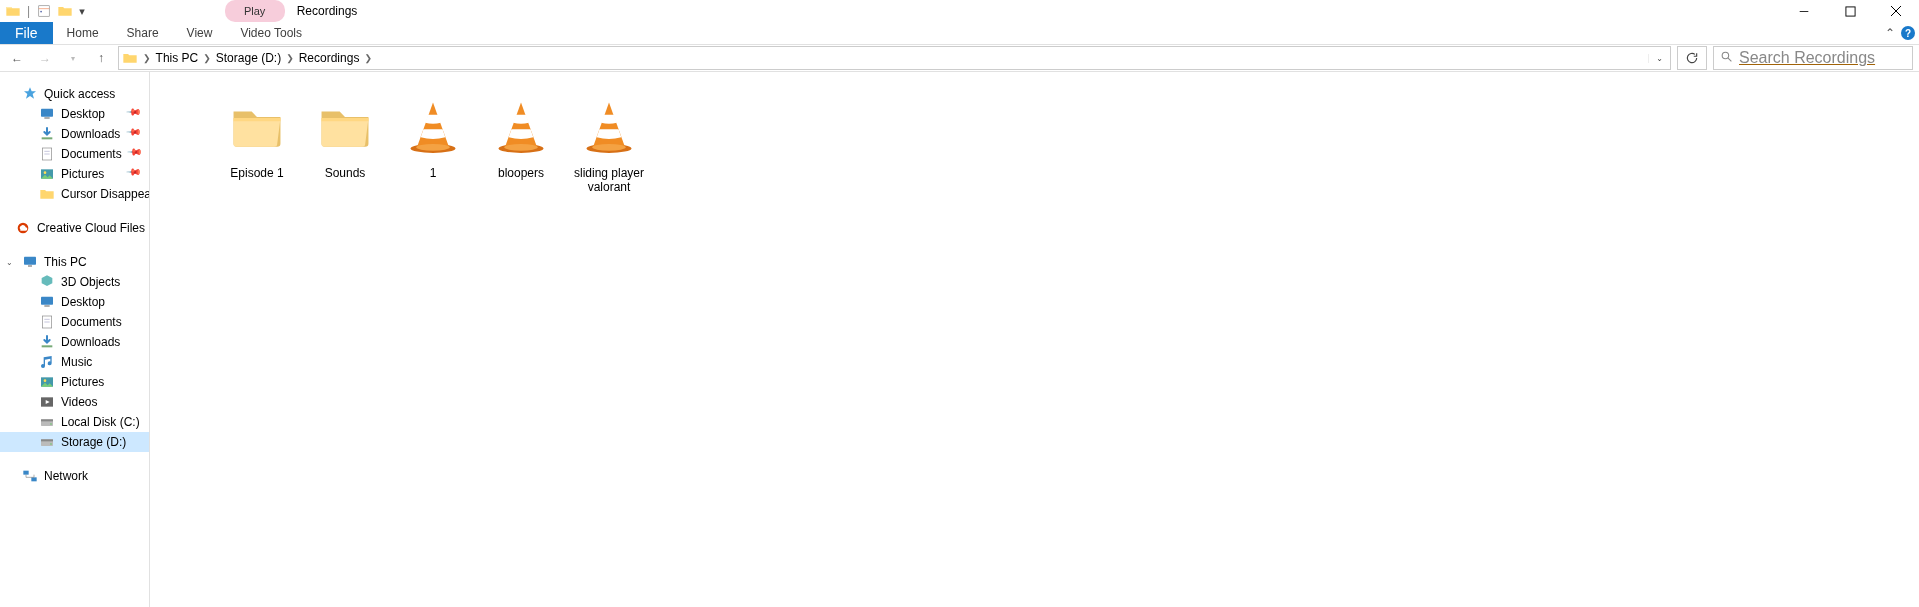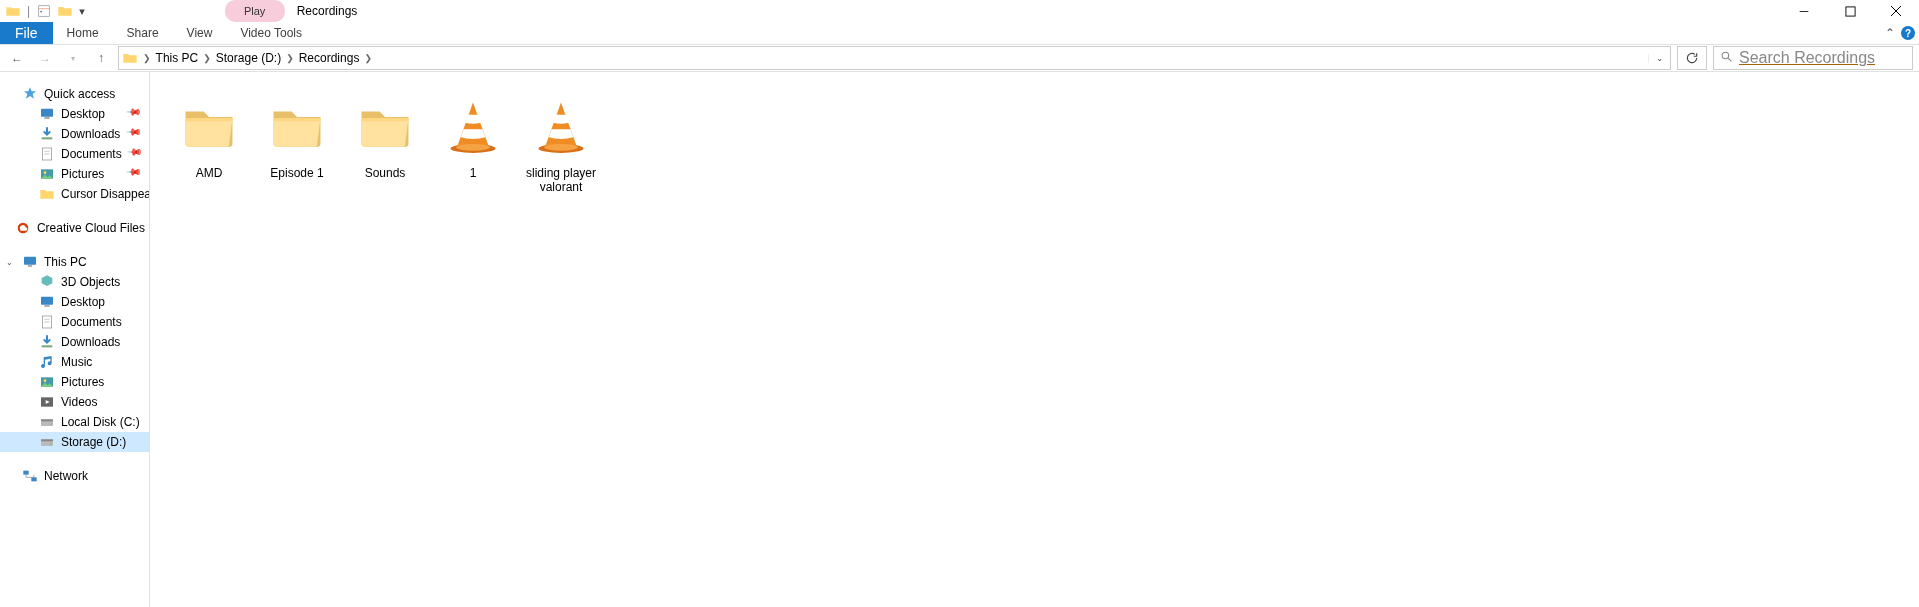--- a/index.html
+++ b/index.html
@@ -34,21 +34,21 @@
 .crumb-sep { padding: 0 2px; color: #666; font-size: 9px; }
 .addr-right { margin-left: auto; display: flex; }
 .addr-btn { width: 22px; display: flex; align-items: center; justify-content: center; color: #444; border-left: 1px solid #eee; height: 100%;}
 .refresh { width: 30px; display: flex; align-items: center; justify-content: center; border: 1px solid #ccc; height: 24px; }
 .search { width: 200px; border: 1px solid #ccc; height: 24px; display: flex; align-items: center; padding-left: 6px; color: #777; }
 .search input { border: none; outline: none; font-size: 16px; width: 100%; color: #a16207; text-decoration: underline; }
 .search input::placeholder { color: #888; }
 .search-ic { margin-right: 6px; color: #999; }
 
 
-.main { display: flex; height: calc(607px - 22px - 23px - 27px); }
+.main { display: flex; height: calc(607px - 22px - 23px - 27px); gap: 48px; }
 .sidebar { width: 150px; border-right: 1px solid #e1e1e1; padding-top: 12px; overflow: hidden; }
 .side-group { margin-bottom: 14px; }
 .side-item { display: flex; align-items: center; gap: 6px; padding: 2px 4px 2px 16px; white-space: nowrap; overflow: hidden; text-overflow: ellipsis; height: 20px; font-size: 12px; }
 .side-item.root .caret { color: #555; margin-left: -10px; width: 10px; font-size: 8px; }
 .side-item.child { padding-left: 39px; }
 .side-item.selected { background: #cde8ff; }
 .side-item .pin { margin-left: auto; color: #888; transform: rotate(45deg); font-size: 10px; padding-right: 6px; }
 .side-icon { width: 16px; height: 16px; flex-shrink: 0; display: flex; align-items: center; justify-content: center; }
 
 
@@ -358,45 +358,45 @@
 
   </div>
 
   <div class="content" id="content">
       <div class="item">
         <div class="thumb">
           <svg class="folder-svg">
             <use href="#sym-folder"></use>
           </svg>
         </div>
-        <div class="label">AMD</div>
+        <div class="label">Episode 1</div>
       </div>
       <div class="item">
         <div class="thumb">
           <svg class="folder-svg">
             <use href="#sym-folder"></use>
           </svg>
         </div>
-        <div class="label">Episode 1</div>
-      </div>
-      <div class="item">
-        <div class="thumb">
-          <svg class="folder-svg">
-            <use href="#sym-folder"></use>
-          </svg>
-        </div>
         <div class="label">Sounds</div>
       </div>
       <div class="item">
         <div class="thumb">
           <svg class="cone-svg">
             <use href="#sym-cone"></use>
           </svg>
         </div>
         <div class="label">1</div>
+      </div>
+      <div class="item">
+        <div class="thumb">
+          <svg class="cone-svg">
+            <use href="#sym-cone"></use>
+          </svg>
+        </div>
+        <div class="label">bloopers</div>
       </div>
       <div class="item">
         <div class="thumb">
           <svg class="cone-svg">
             <use href="#sym-cone"></use>
           </svg>
         </div>
         <div class="label">sliding player valorant</div>
       </div>
     </div>

